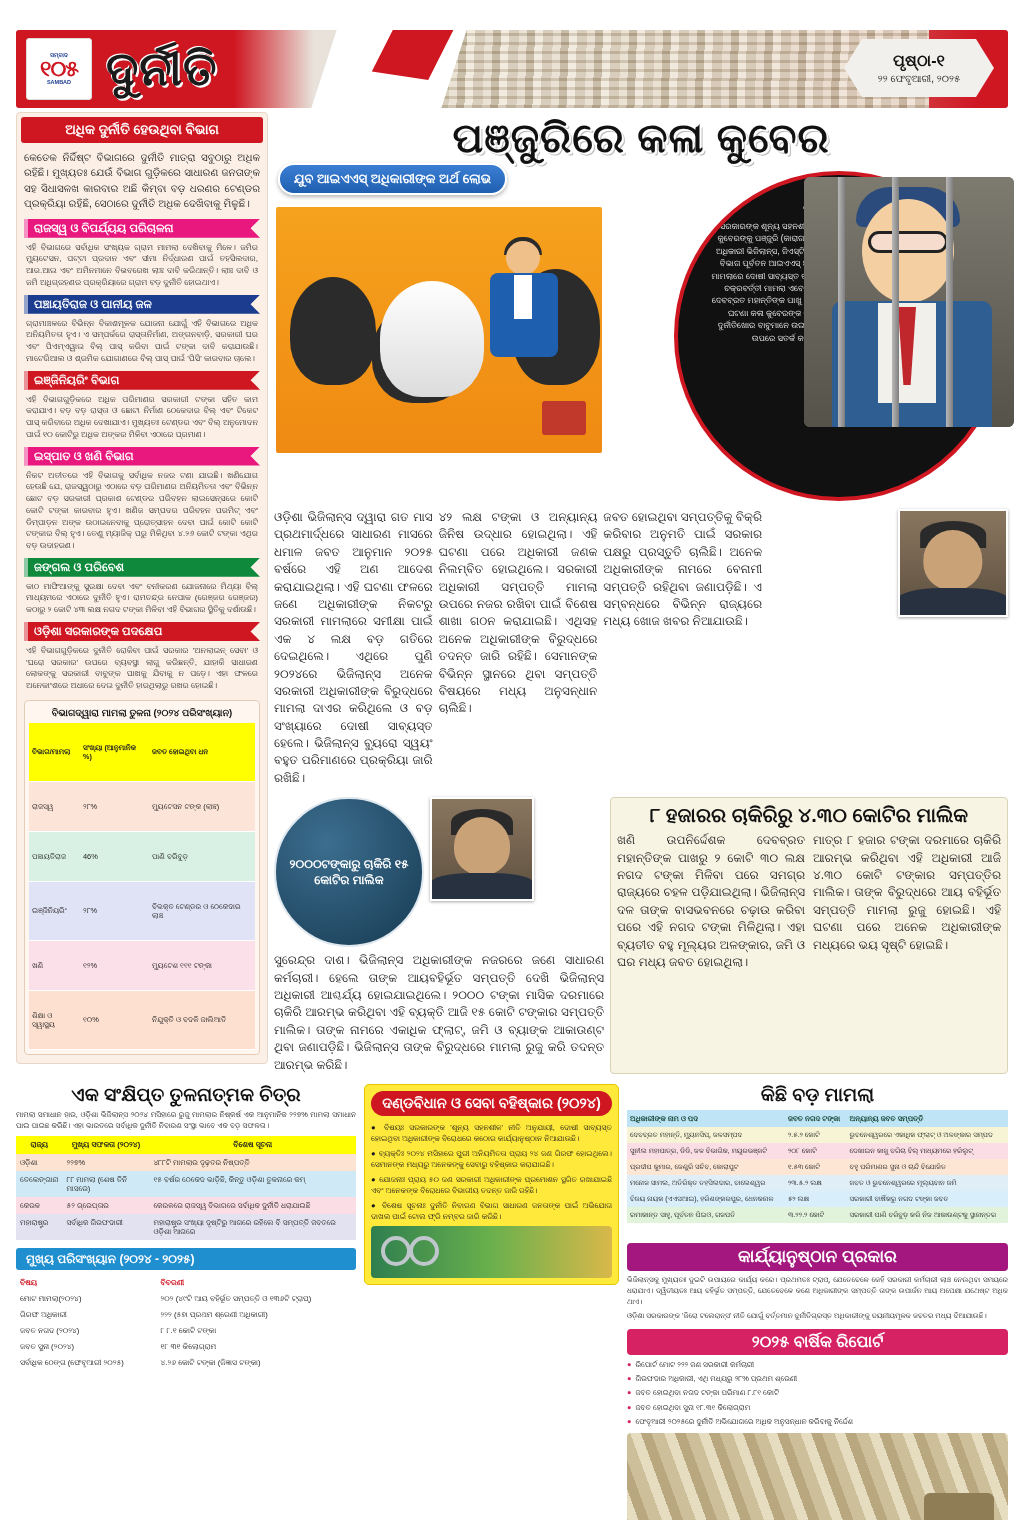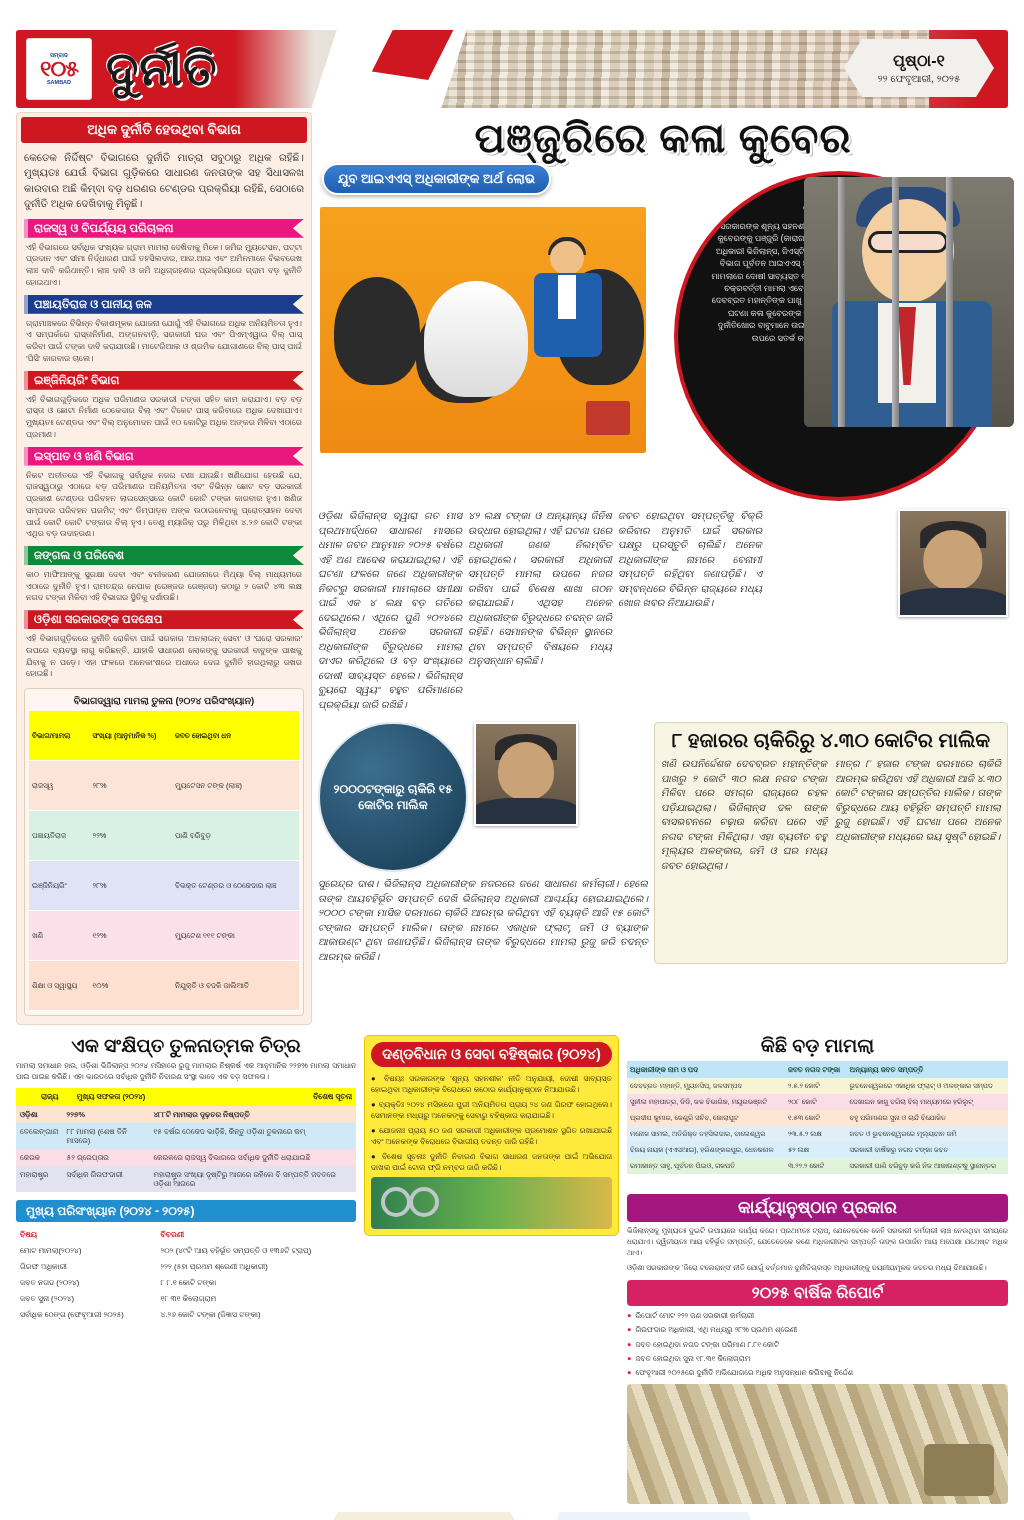--- a/index.html
+++ b/index.html
@@ -56,21 +56,21 @@
     position:absolute; right:14px; top:9px; z-index:7;
     width:150px; height:58px; background:#f2f0ec;
     clip-path: polygon(12% 0, 88% 0, 100% 50%, 88% 100%, 12% 100%, 0 50%);
     display:flex; flex-direction:column; align-items:center; justify-content:center;
   }
   .page-badge .pno{ font-size:16px; font-weight:bold; color:#111;text-align:center; }
   .page-badge .pdate{ font-size:10px; color:#222; margin-top:3px;}
 
   
   .mainrow{ display:flex; gap:6px; margin:4px 8px 0 8px; }
-  .col-left{ width:296px; flex:none; }
+  .col-left{ width:252px; flex:none; }
   .col-mid { flex:1; }
 
   
   .sidebox{
     background:#fbefe6; border:1px solid #e8d7c8; border-radius:4px;
     padding:6px 7px 8px 7px;
   }
   .sidebox-title{
     background:#cf1722; color:#fff; text-align:center; font-size:13.5px;
     font-weight:bold; border-radius:3px; padding:5px 2px; margin:-2px -3px 7px -3px;
@@ -153,41 +153,41 @@
     box-shadow:0 1px 3px rgba(0,0,0,.35); position:relative; overflow:hidden;
   }
   .photo .face{ position:absolute; left:50%; top:18%; transform:translateX(-50%); width:56%; height:58%;
                 background:#c9a278; border-radius:50% 50% 45% 45%; }
   .photo .hairp{ position:absolute; left:50%; top:10%; transform:translateX(-50%); width:62%; height:26%;
                  background:#2a2a2a; border-radius:50% 50% 0 0;}
   .photo .shoulder{ position:absolute; left:50%; bottom:0; transform:translateX(-50%); width:104%; height:26%;
                     background:#27313f; border-radius:40% 40% 0 0;}
 
   .midrow{ display:flex; gap:6px; margin-top:6px; }
-  .art-col{ font-size:10px; line-height:1.45; text-align:justify; color:#222;font-style:italic; }
+  .art-col{ font-size:12px; line-height:1.45; text-align:justify; color:#222; }
   .art-col p{ margin-bottom:4px; }
 
   .blue-circle{
     width:150px; height:150px; border-radius:50%;
     background:radial-gradient(circle at 35% 30%, #3c6e8f, #173a52);
     color:#fff; display:flex; align-items:center; justify-content:center;
     text-align:center; font-size:12px; font-weight:bold; line-height:1.35;
     border:2px solid #dfe8ee; padding:12px;
   }
 
   .right-panel{
     background:#f7f4e4; border:1px solid #d9d3b6; border-radius:4px; padding:6px;
   }
   .rp-title{ text-align:center; font-size:20px; font-weight:bold; color:#111; line-height:1.15; }
 
   
   .bottomrow{ display:flex; gap:8px; margin:10px 8px 0 8px; }
   .sec-title{ text-align:center; font-size:19px; font-weight:bold; color:#111; margin-bottom:4px;}
   .cmp-tbl td, .cmp-tbl th{ font-size:7.4px; padding:4px 4px; vertical-align:top; color:#222;}
-  .cmp-tbl th{ background:#ffff00; font-size:7.6px; font-weight:bold; text-align:right;}
+  .cmp-tbl th{ background:#ffff00; font-size:7.6px; font-weight:bold; text-align:center;}
   .blue-bar{ background:#1f8fd0; color:#fff; font-size:12px; font-weight:bold; padding:4px 10px; border-radius:3px; margin:8px 0 5px;}
   .ps-tbl td{ font-size:7.6px; padding:3px 4px; color:#222;}
   .ps-tbl .h{ color:#cf1722; font-weight:bold; }
 
   .yellow-card{
     background:#ffe93a; border:1px solid #e3c700; border-radius:5px; padding:6px;
   }
   .yellow-card .yc-title{
     background:#cf1722; color:#fff; text-align:center; font-size:14.5px; font-weight:bold;
     border-radius:14px; padding:4px 6px; margin-bottom:6px;
@@ -281,21 +281,21 @@
             </tr>
               </thead>
             <tbody id="stat-body">
                 <tr style="background: rgb(253, 228, 216);">
                   <td>ରାଜସ୍ୱ</td>
                   <td>୨୮%</td>
                   <td>ମ୍ୟୁଟେସନ ଟଙ୍କ (ଲାଞ୍ଚ)</td>
                 </tr>
                 <tr style="background: rgb(217, 240, 228);">
                   <td>ପଞ୍ଚାୟତିରାଜ</td>
-                  <td>୨୨%</td>
+                  <td>46%</td>
                   <td>ପାଣି ବରିବୁଡ଼</td>
                 </tr>
                 <tr style="background: rgb(224, 226, 245);">
                   <td>ଇଞ୍ଜିନିୟରିଂ</td>
                   <td>୨୮%</td>
                   <td>ବିଭକ୍ତ ଟେଣ୍ଡର ଓ ଠେକେଦାର ଲାଞ୍ଚ</td>
                 </tr>
                 <tr style="background: rgb(251, 223, 233);">
                   <td>ଖଣି</td>
                   <td>୧୨%</td>
@@ -402,21 +402,21 @@
       <div style="font-size:7.4px;line-height:1.45;text-align:justify;color:#222;margin-bottom:5px;">ମାମଲା ସମାଧାନ ହାର, ଓଡ଼ିଶା ଭିଜିଲାନ୍ସ ୨୦୨୪ ମସିହାରେ ରୁଜୁ ମାମଲାର ନିଷ୍କର୍ଷ ଏକ ଆନୁମାନିକ ୨୨୭% ମାମଲା ସମାଧାନ ପାଇ ପାଇଛ କରିଛି। ଏହା ଭାରତରେ ସର୍ବାଧିକ ଦୁର୍ନୀତି ନିବାରଣ ସଂସ୍ଥା ଭାବେ ଏକ ବଡ଼ ସଫଳତା।</div>
       <table class="cmp-tbl">
         <thead>
             <tr>
           <th>ରାଜ୍ୟ</th>
           <th>ମୁଖ୍ୟ ସଫଳତା (୨୦୨୪)</th>
           <th>ବିଶେଷ ସୂଚନା</th>
         </tr>
           </thead>
         <tbody id="cmp-body">
-            <tr style="background: rgb(253, 227, 210); font-weight: bold;">
+            <tr style="background: rgb(253, 227, 210);">
               <td>ଓଡ଼ିଶା</td>
               <td>୨୨୭%</td>
               <td>୪୮୮ଟି ମାମଲାର ଦୃଢ଼ତର ନିଷ୍ପତ୍ତି</td>
             </tr>
             <tr style="background: rgb(207, 234, 246);">
               <td>ତେଲେଙ୍ଗାନା</td>
               <td>୮୮ ମାମଲା (ଶେଷ ତିନି ମାସରେ)</td>
               <td>୧୫ ବର୍ଷର ଠେକେଦ ଭାଡ଼ିଛି, କିନ୍ତୁ ଓଡ଼ିଶା ତୁଳନାରେ କମ୍</td>
             </tr>
             <tr style="background: rgb(251, 221, 230);">

